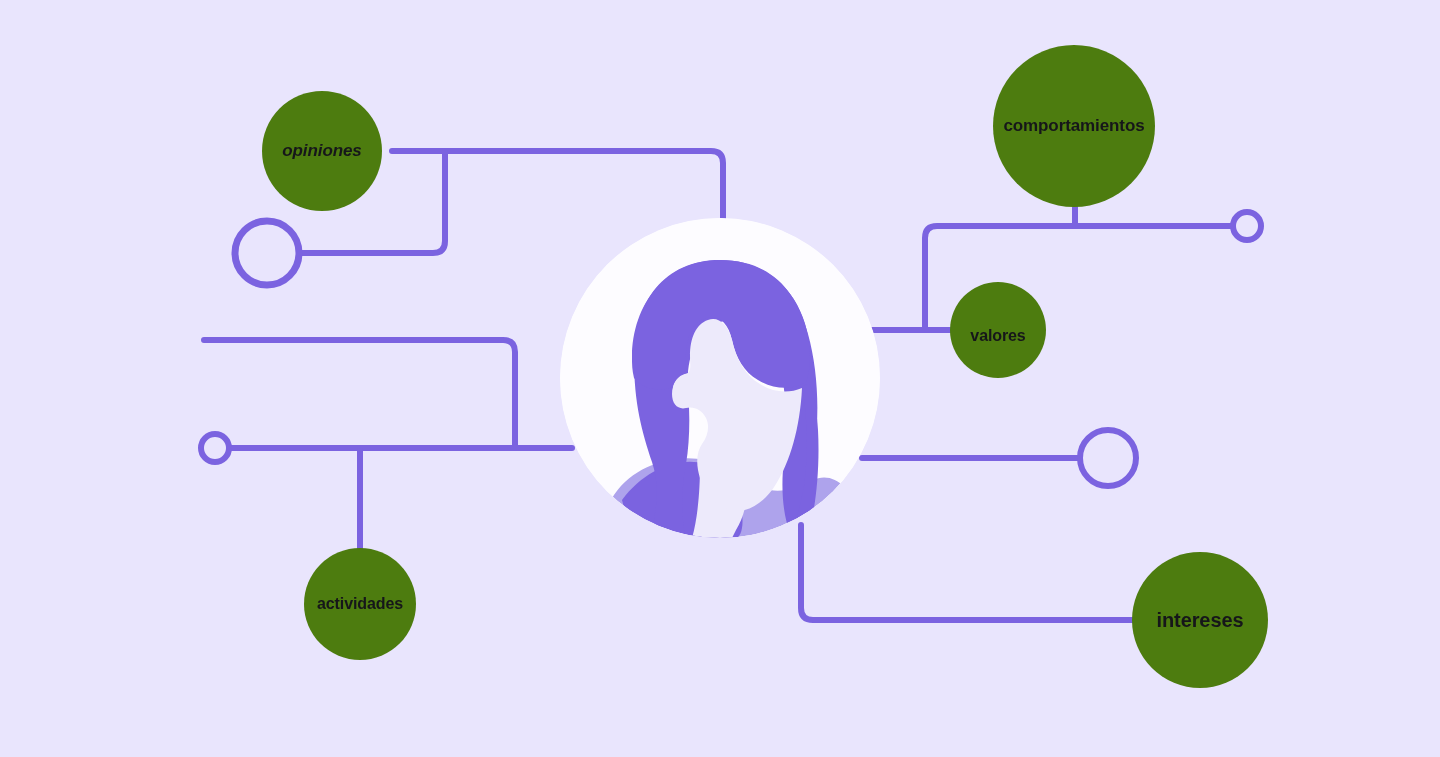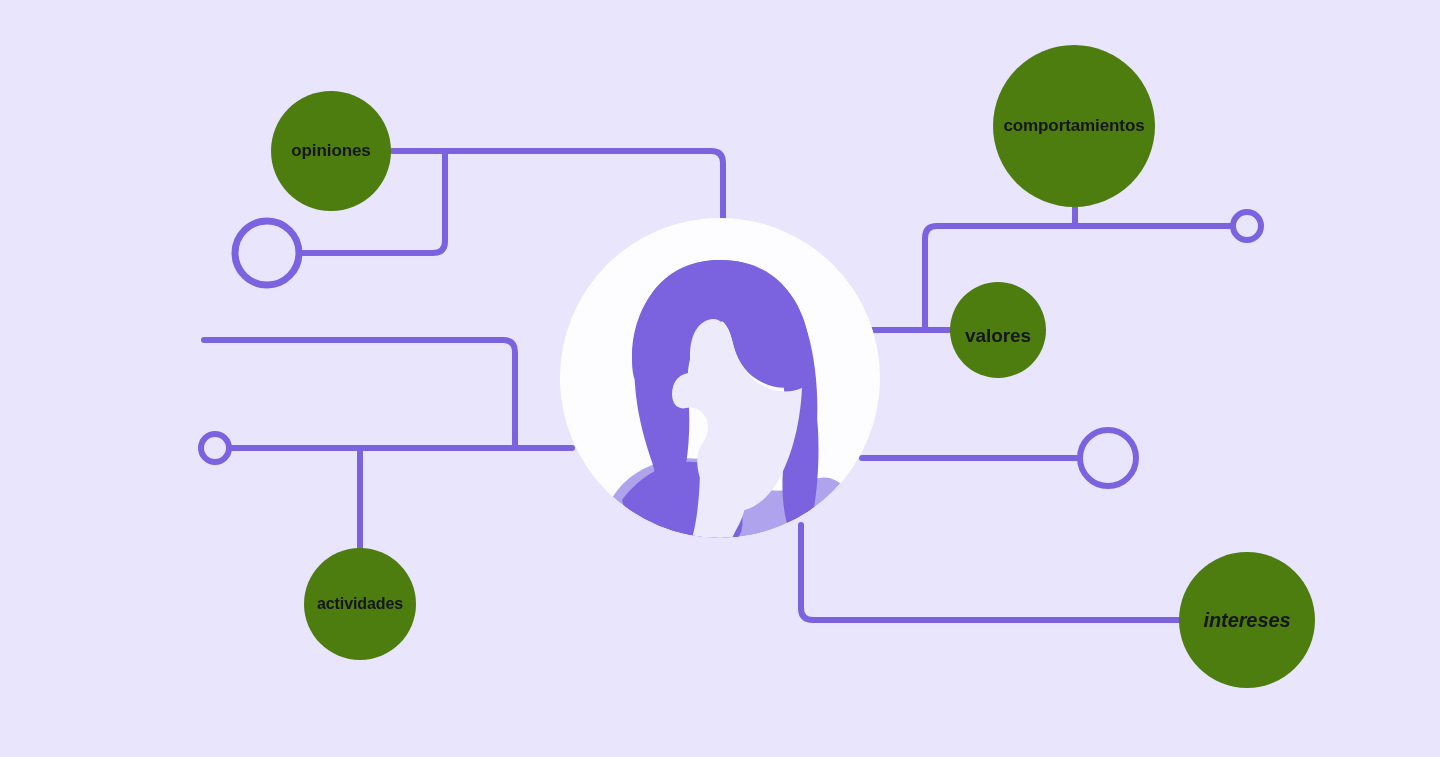--- a/index.html
+++ b/index.html
@@ -71,38 +71,38 @@
     </g>
 
     <g fill="none" stroke="#7b63e0">
       <circle cx="267" cy="253" r="32" stroke-width="7"></circle>
       <circle cx="215" cy="448" r="14" stroke-width="6"></circle>
       <circle cx="1247" cy="226" r="14" stroke-width="6"></circle>
       <circle cx="1108" cy="458" r="28" stroke-width="6"></circle>
     </g>
   </svg>
 
-  <div class="node" style="left:271px; top:91px; width:120px; height:120px;">
+  <div class="node" style="left:262px; top:91px; width:120px; height:120px;font-style:italic;">
     <span style="font-size:17px;">opiniones</span>
   </div>
 
 
   <div class="node" style="left:304px; top:548px; width:112px; height:112px;">
     <span style="font-size:16px;">actividades</span>
   </div>
 
   <div class="node" style="left:993px; top:45px; width:162px; height:162px;">
     <span style="font-size:17px;">comportamientos</span>
   </div>
 
   <div class="node" style="left:950px; top:282px; width:96px; height:96px;">
-    <span style="font-size:19px;margin-top:12px;">valores</span>
+    <span style="font-size:16px;margin-top:12px;">valores</span>
   </div>
 
-  <div class="node" style="left:1179px; top:552px; width:136px; height:136px;font-style:italic;">
+  <div class="node" style="left:1132px; top:552px; width:136px; height:136px;">
     <span style="font-size:20px;">intereses</span>
   </div>
 
   <div class="avatar-node">
     <svg width="320" height="320" viewBox="0 0 320 320" xmlns="http://www.w3.org/2000/svg">
       <defs>
         <clipPath id="avClip">
             <circle cx="160" cy="160" r="160"></circle>
           </clipPath>
       </defs>

